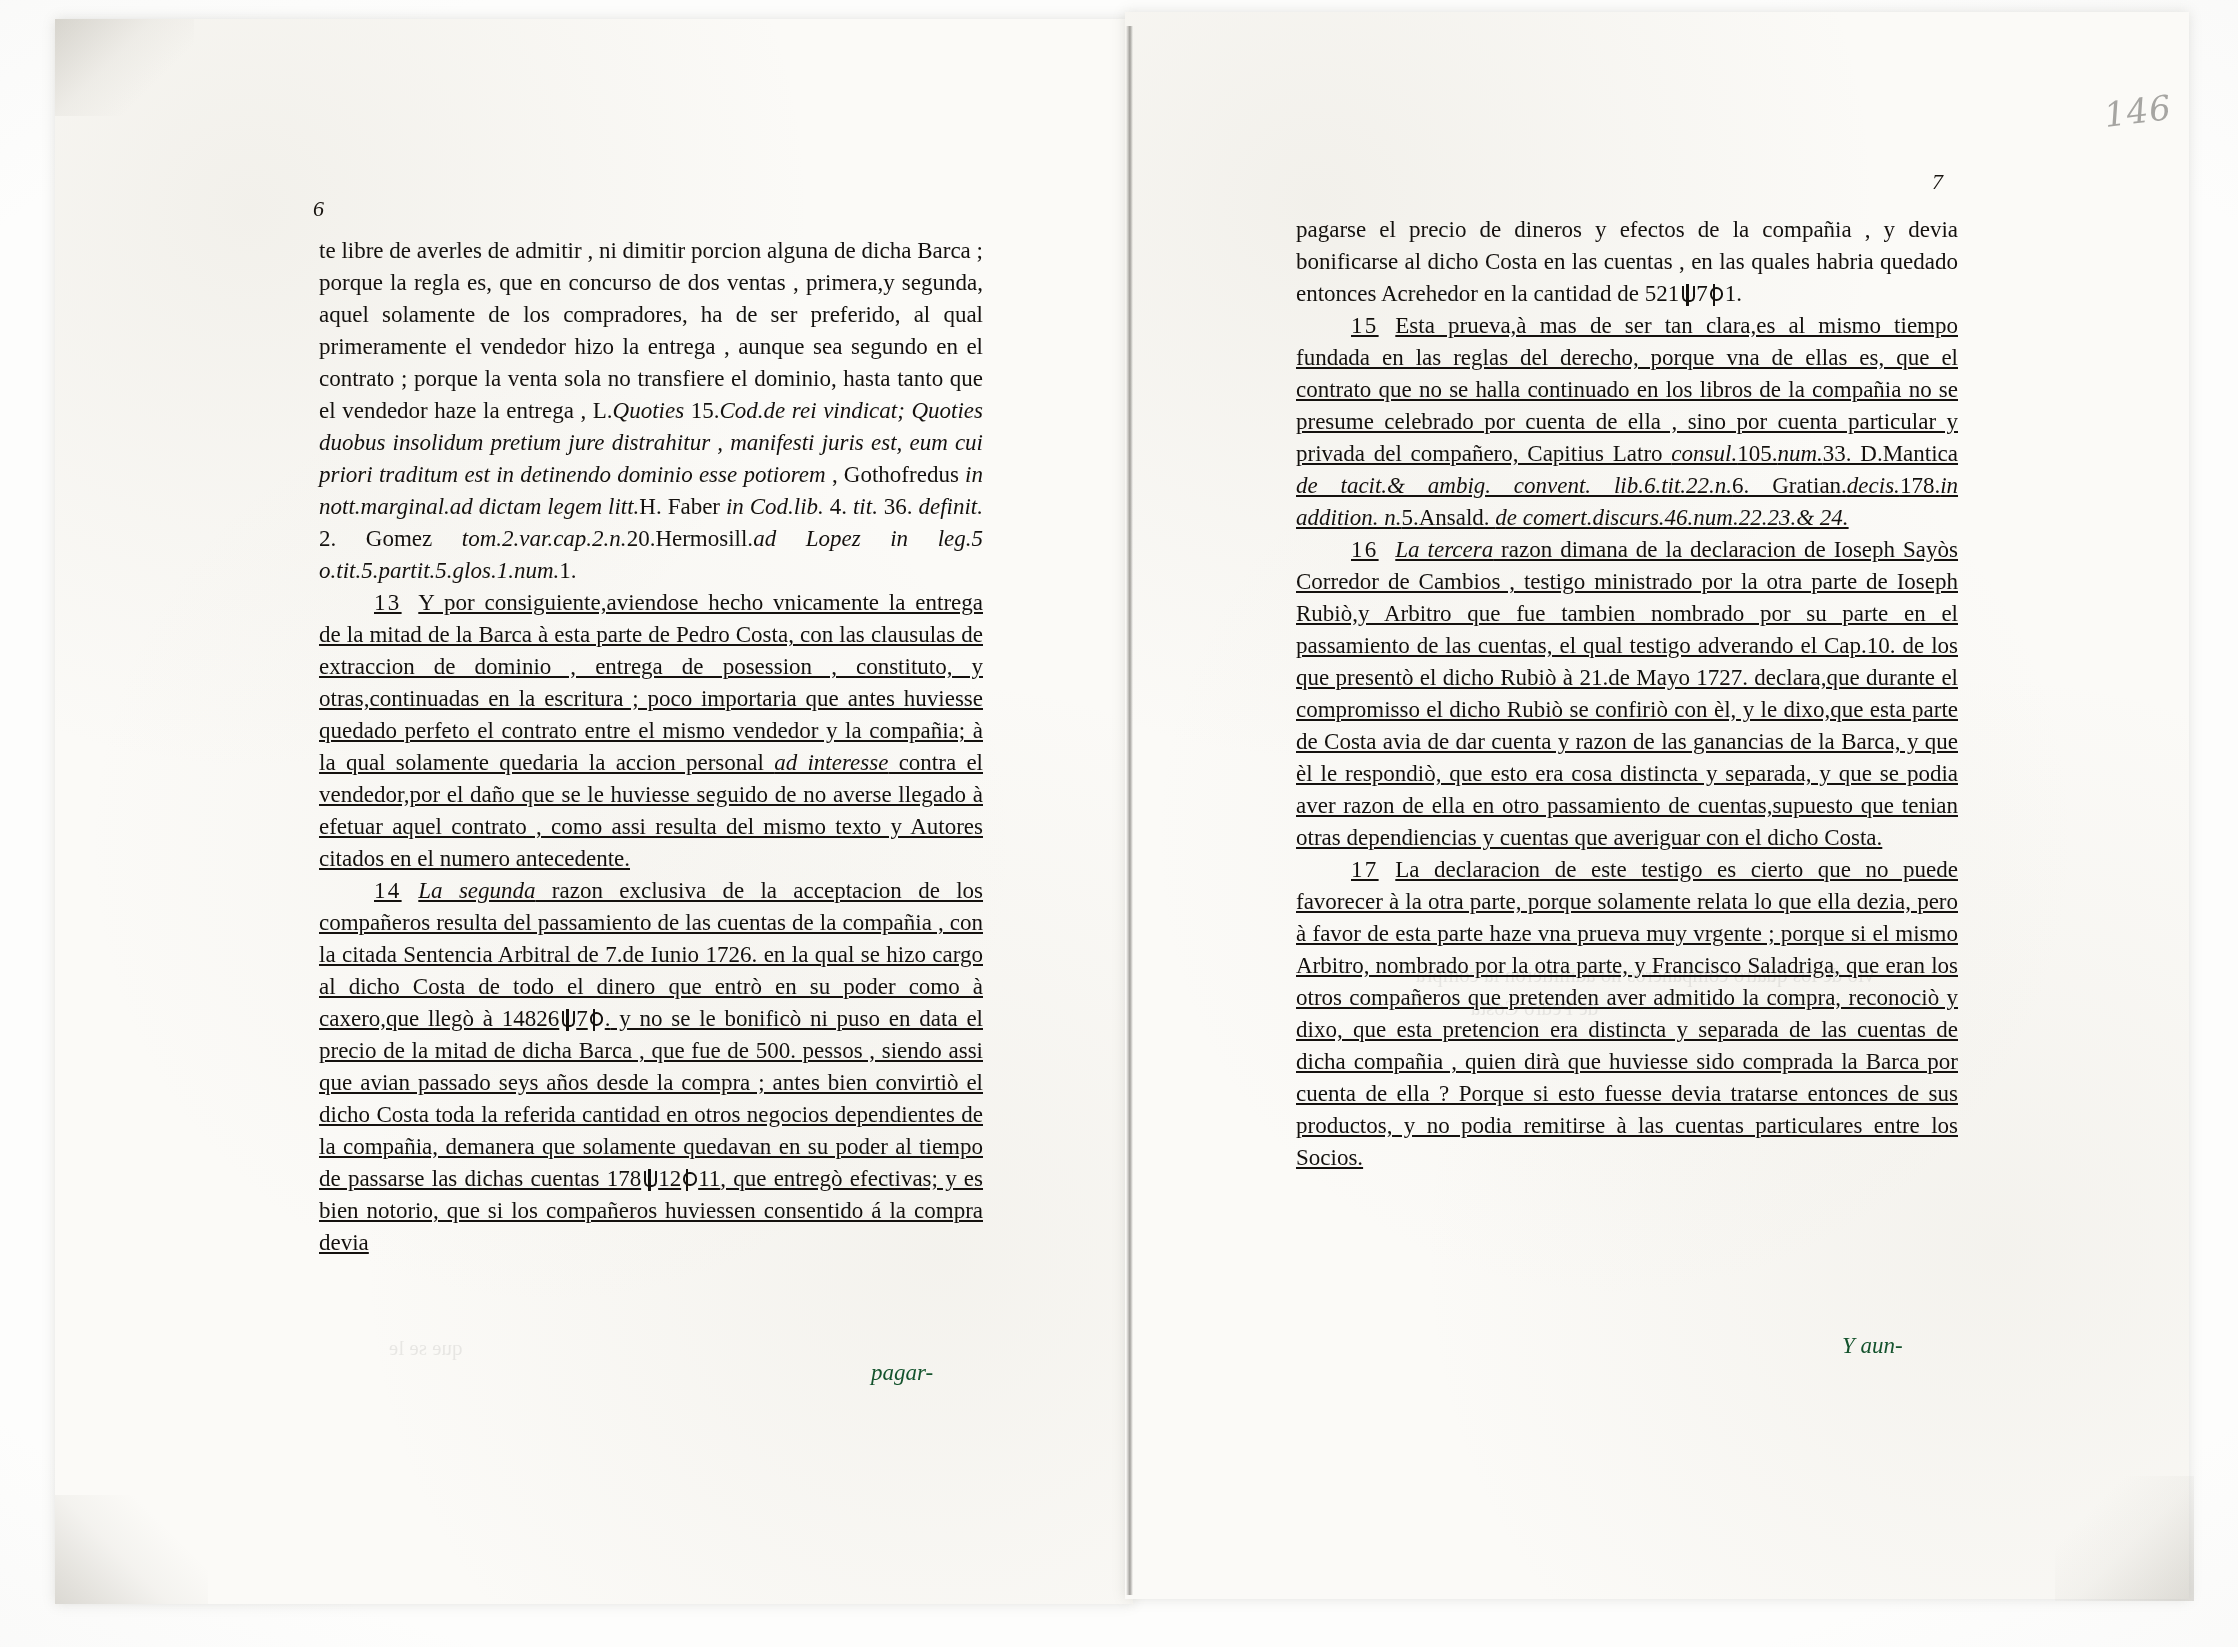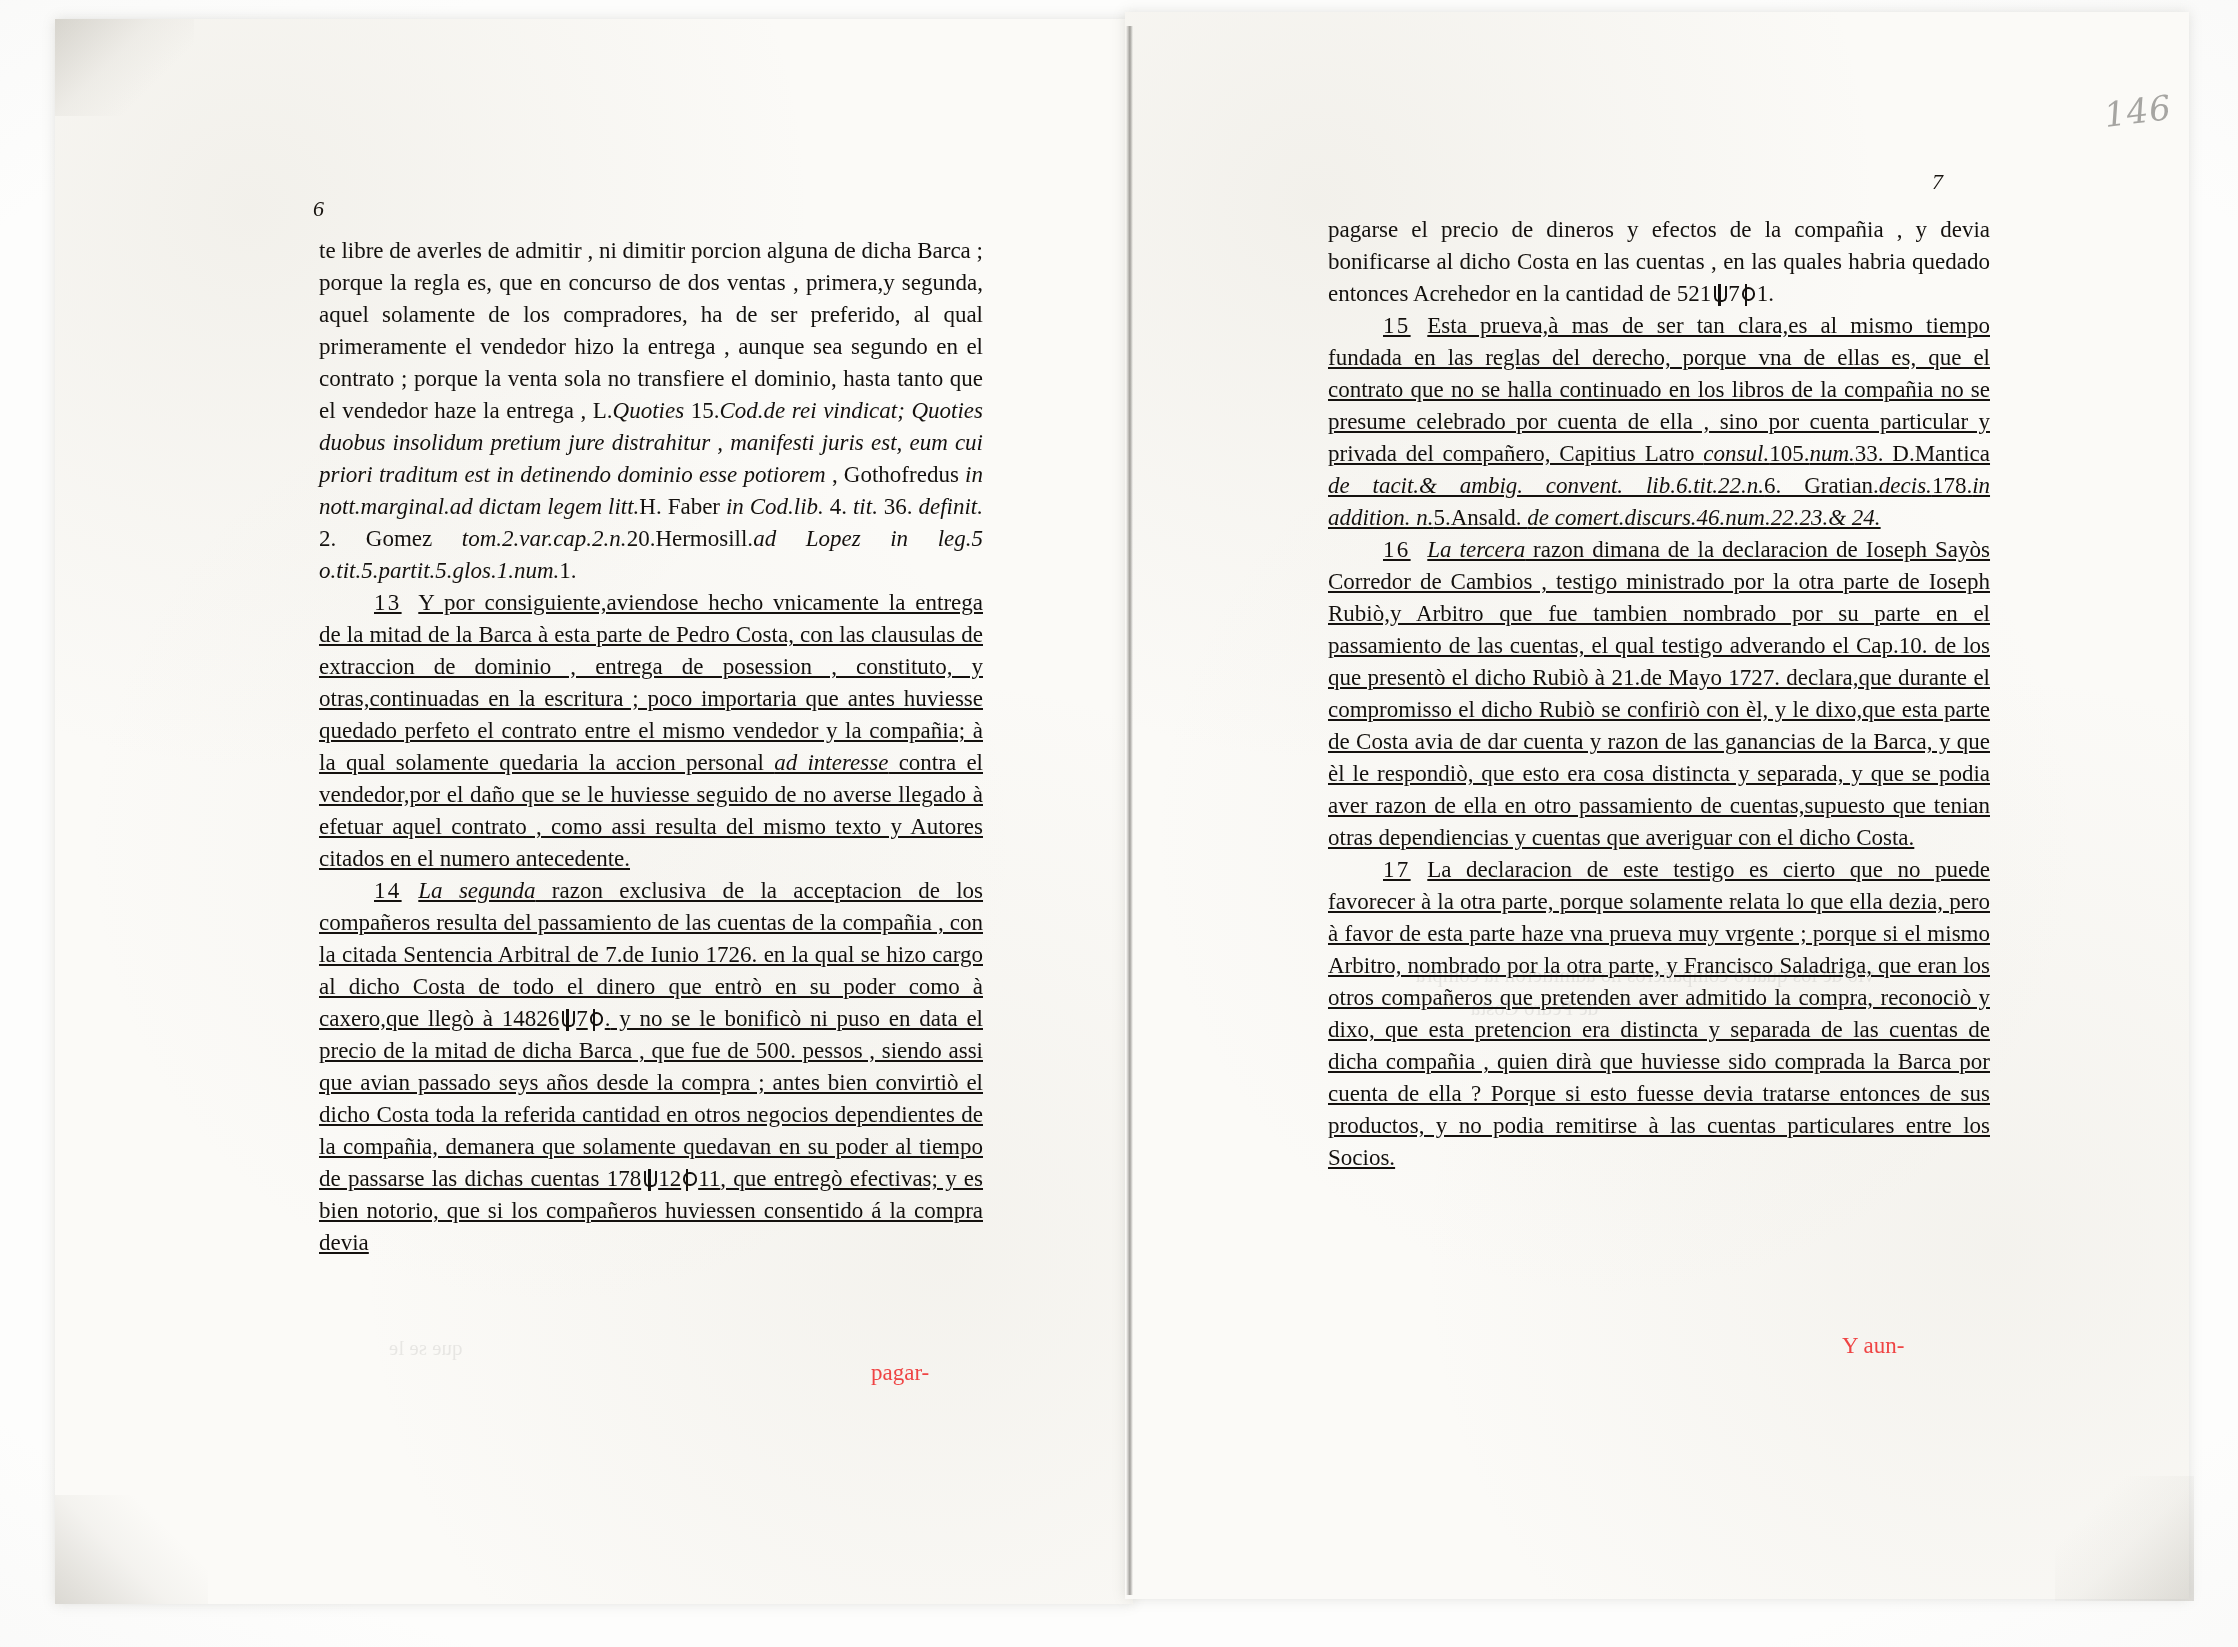--- a/index.html
+++ b/index.html
@@ -102,21 +102,21 @@
   .col {
     position: absolute;
     font-size: 23px;
     line-height: 32px;
     color: #14110e;
     text-align: justify;
     text-justify: inter-word;
     -webkit-font-smoothing: none;
   }
   #col-left  { left: 319px;  top: 235px;  width: 664px; }
-  #col-right { left: 1296px; top: 214px;  width: 662px; margin-left: 32px; }
+  #col-right { left: 1296px; top: 214px;  width: 662px; }
 
   .col p {
     margin: 0;
     text-indent: 0;
   }
   
   p.numbered {
     text-indent: 55px;
     text-decoration: underline;
   }
@@ -134,21 +134,22 @@
     font-size: 22px;
     color: #17130f;
   }
   #folio-left  { left: 313px;  top: 196px; }
   #folio-right { left: 1932px; top: 169px; }
 
   
   .catchword {
     position: absolute;
     font-size: 23px;
-    color: #ef4444;
+    color: #14532d;
+    font-style: italic;
   }
   #catch-left  { left: 871px; top: 1360px; }
   #catch-right { left: 1842px; top: 1333px; }
 
   
   #handwritten-folio {
     position: absolute;
     left: 2104px;
     top: 91px;
     font-family: "DejaVu Serif", serif;

